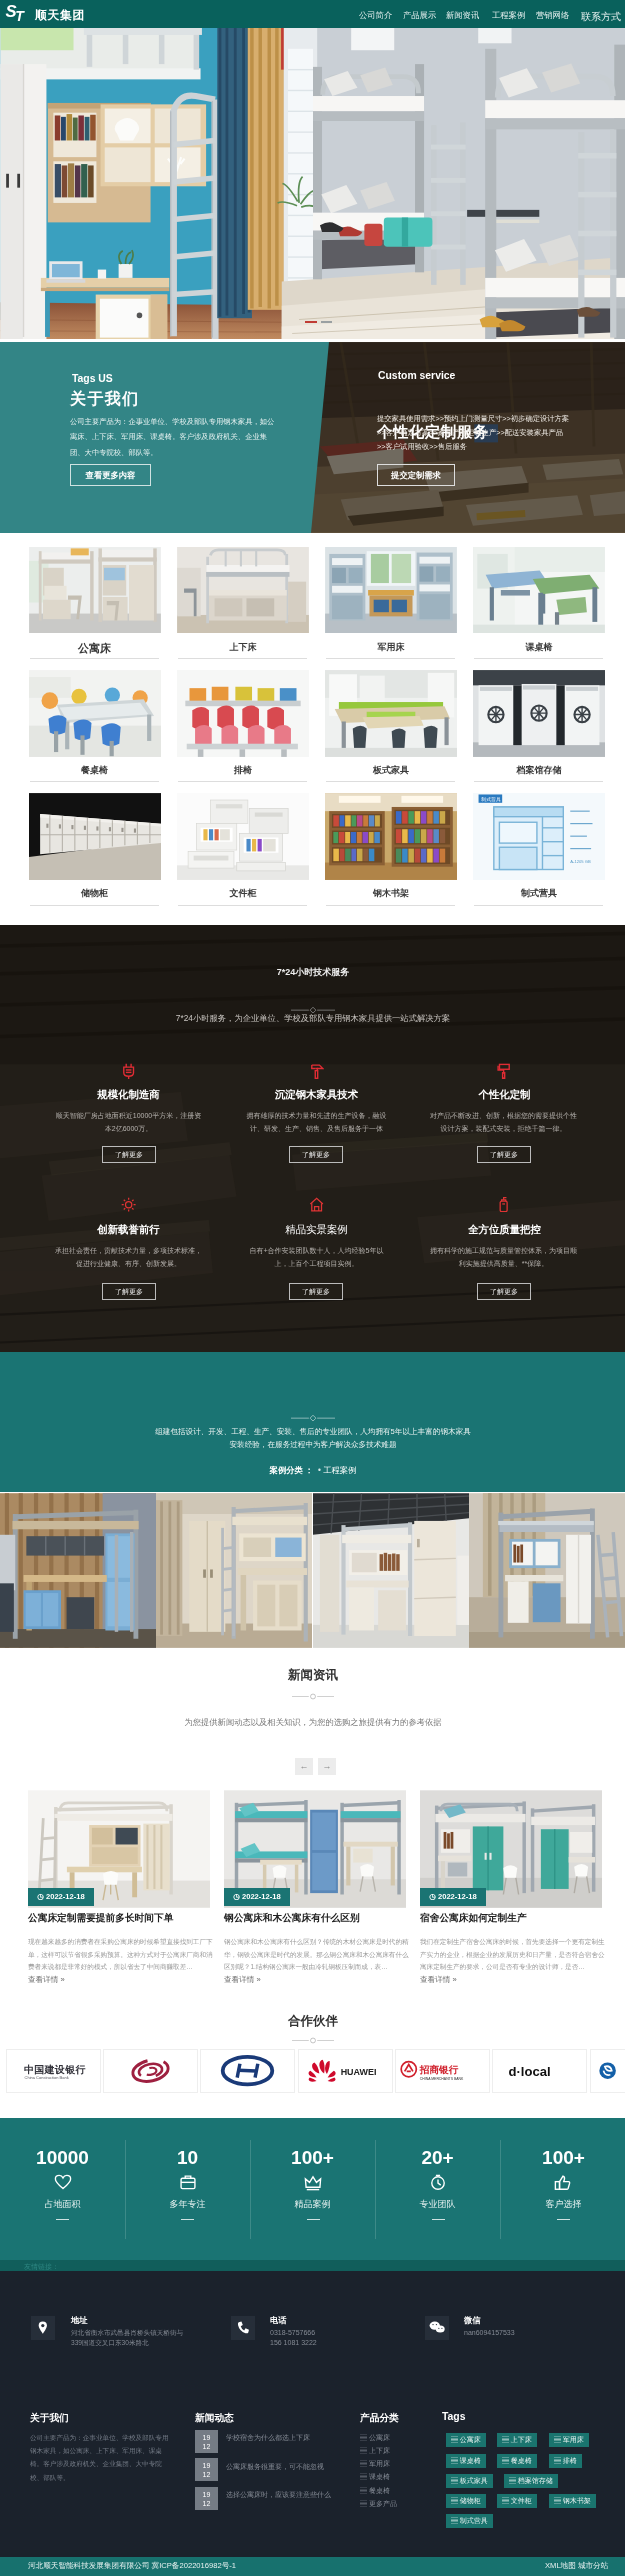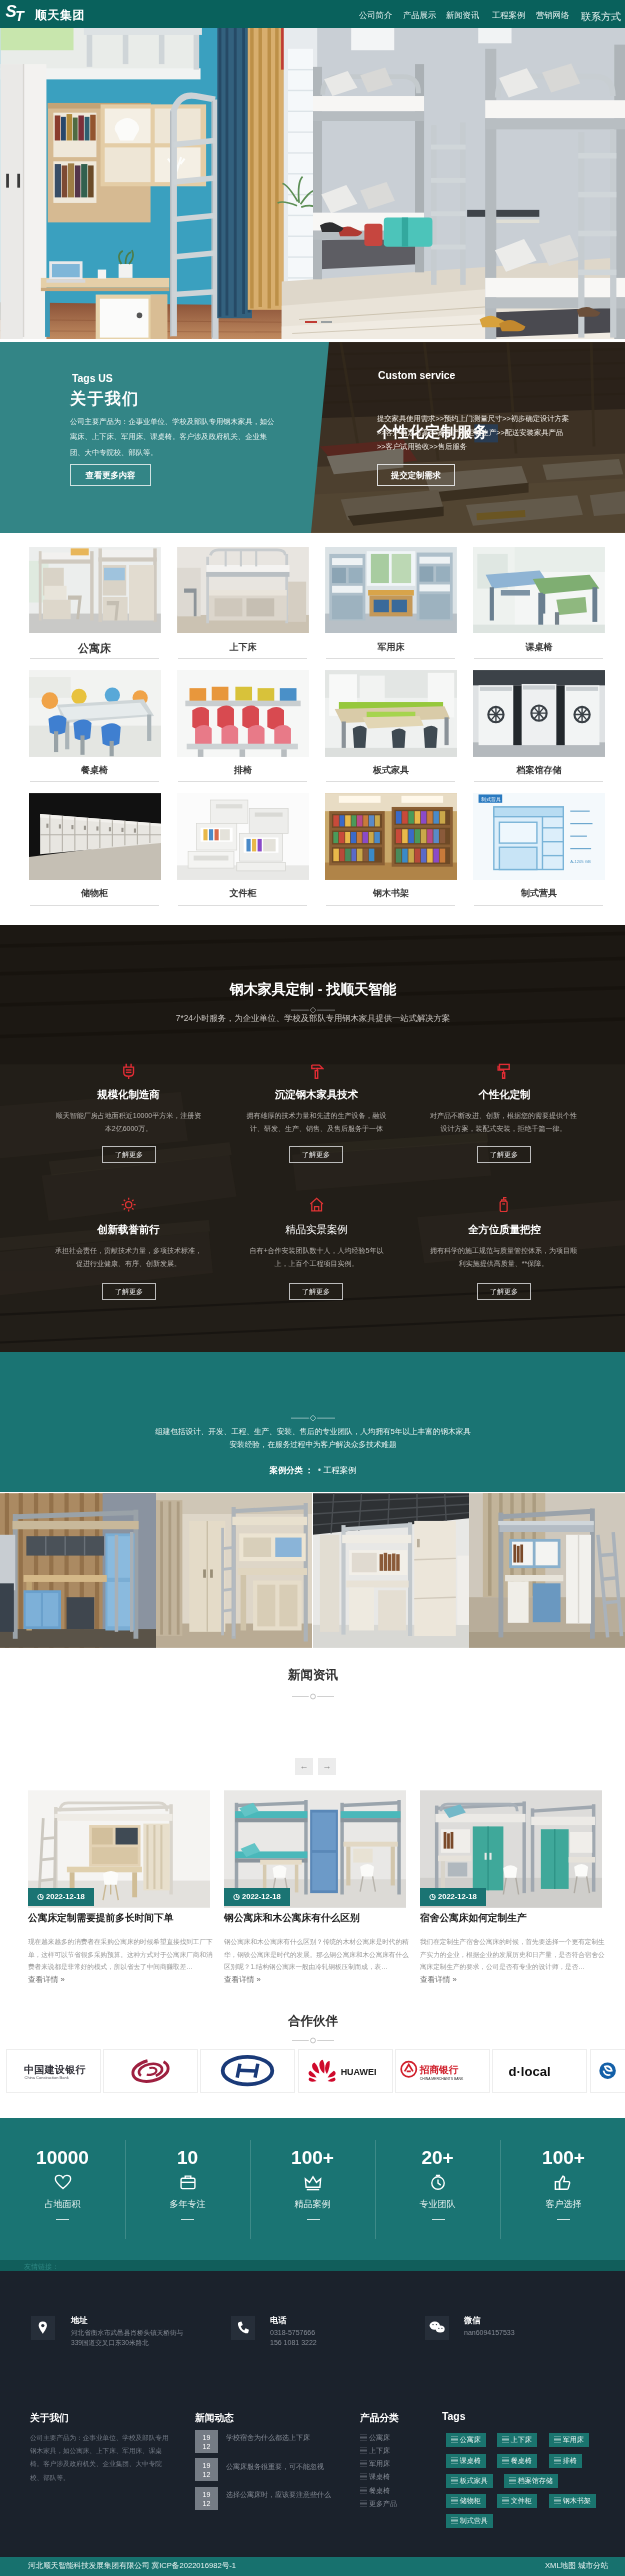--- a/index.html
+++ b/index.html
@@ -766,22 +766,22 @@
 <polygon points="0,450 300,424 302,440 0,468"></polygon>
 </g>
 <g stroke="#151210" stroke-width="3" opacity="0.7">
 <line x1="0" y1="560" x2="900" y2="520"></line>
           <line x1="0" y1="600" x2="900" y2="560"></line>
 </g>
 <rect width="900" height="615" fill="#14100c" opacity="0.35"></rect>
 </svg>
 </div>
 
-
-<div class="abs ctr" style="left:0;top:981px;width:626px;color:#fff;font-size:14px;font-weight:bold;">钢木家具定制 - 找顺天智能</div>
+<div class="abs ctr" style="left:0;top:966px;width:626px;color:#eee;font-size:9px;font-weight:bold;">7*24小时技术服务</div>
+
 
 <div class="abs" style="left:291px;top:1003px;width:44px;height:6.3px;">
 <svg width="44" height="6.3" viewBox="0 0 64 9">
         <line x1="0" y1="4.5" x2="26" y2="4.5" stroke="#999" stroke-width="1"></line>
         <rect x="29" y="1.5" width="6" height="6" fill="none" stroke="#999" transform="rotate(45 32 4.5)"></rect>
         <line x1="38" y1="4.5" x2="64" y2="4.5" stroke="#999" stroke-width="1"></line>
       </svg>
 </div>
 
 <div class="abs ctr" style="left:0;top:1013px;width:626px;color:#c9c5c1;font-size:8.3px;">7*24小时服务，为企业单位、学校及部队专用钢木家具提供一站式解决方案</div>
@@ -1102,20 +1102,21 @@
 <div class="abs ctr" style="left:0;top:1667px;width:626px;color:#333;font-size:12.5px;font-weight:bold;">新闻资讯</div>
 
 <div class="abs" style="left:292px;top:1690px;width:42px;height:7px;">
 <svg width="42" height="7" viewBox="0 0 60 10">
         <line x1="0" y1="5" x2="24" y2="5" stroke="#bbb" stroke-width="1"></line>
         <circle cx="30" cy="5" r="3.5" fill="#fff" stroke="#aaa"></circle>
         <line x1="36" y1="5" x2="60" y2="5" stroke="#bbb" stroke-width="1"></line>
       </svg>
 </div>
 
+<div class="abs ctr" style="left:0;top:1717px;width:626px;color:#777;font-size:8.3px;">为您提供新闻动态以及相关知识，为您的选购之旅提供有力的参考依据</div>
 
 <div class="abs ctr" style="left:295px;top:1758px;width:18px;height:17.4px;background:#ececec;color:#888;font-size:9px;line-height:17.4px;">←</div>
 
 <div class="abs ctr" style="left:318px;top:1758px;width:18px;height:17.4px;background:#ececec;color:#888;font-size:9px;line-height:17.4px;">→</div>
 
 <div class="abs" style="left:28px;top:1790px;width:182px;height:118px;">
 <svg width="182" height="118" viewBox="0 0 262 169">
 <rect width="262" height="169" fill="#f5f4f2"></rect>
 <rect x="0" y="130" width="262" height="39" fill="#e3e1dd"></rect>
 

